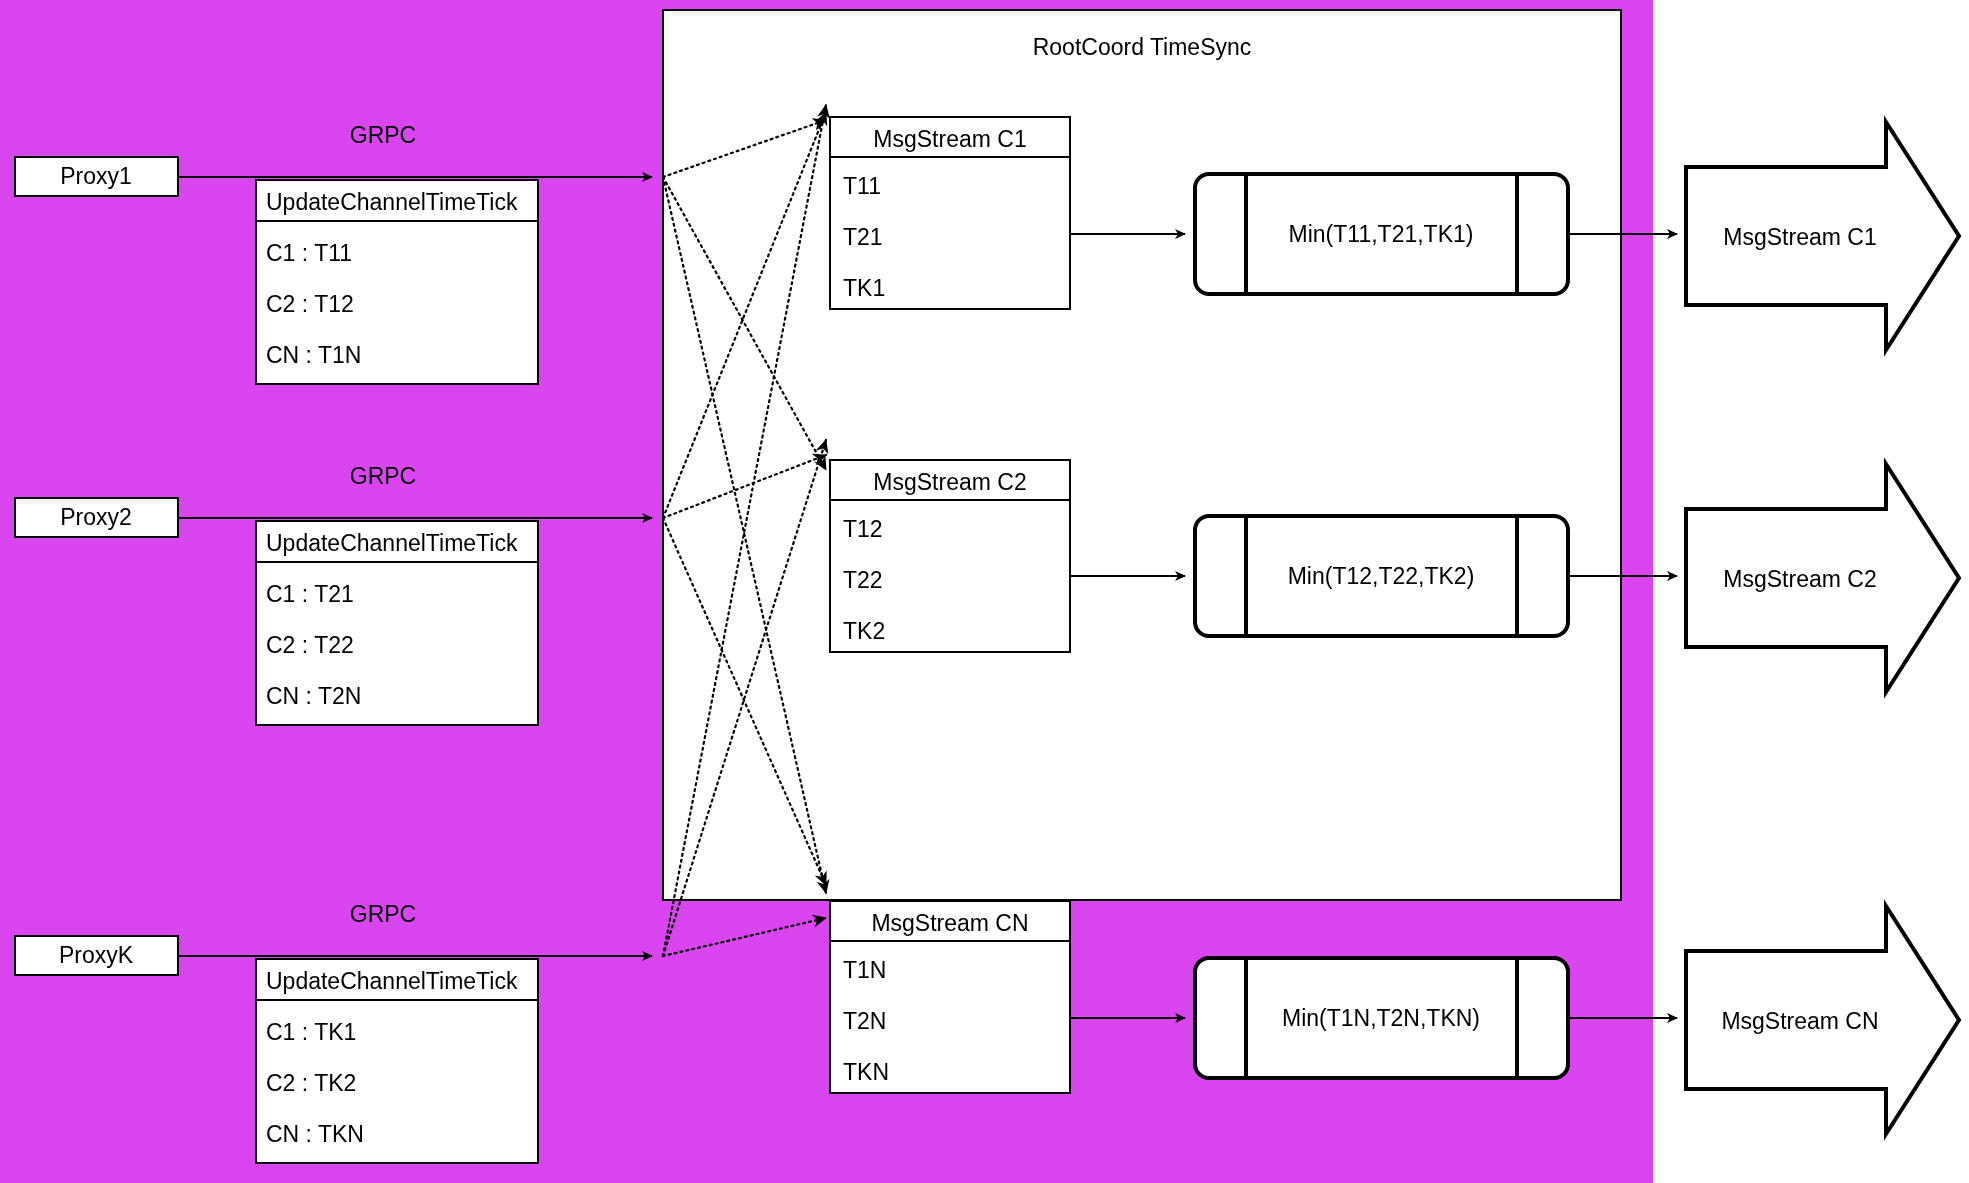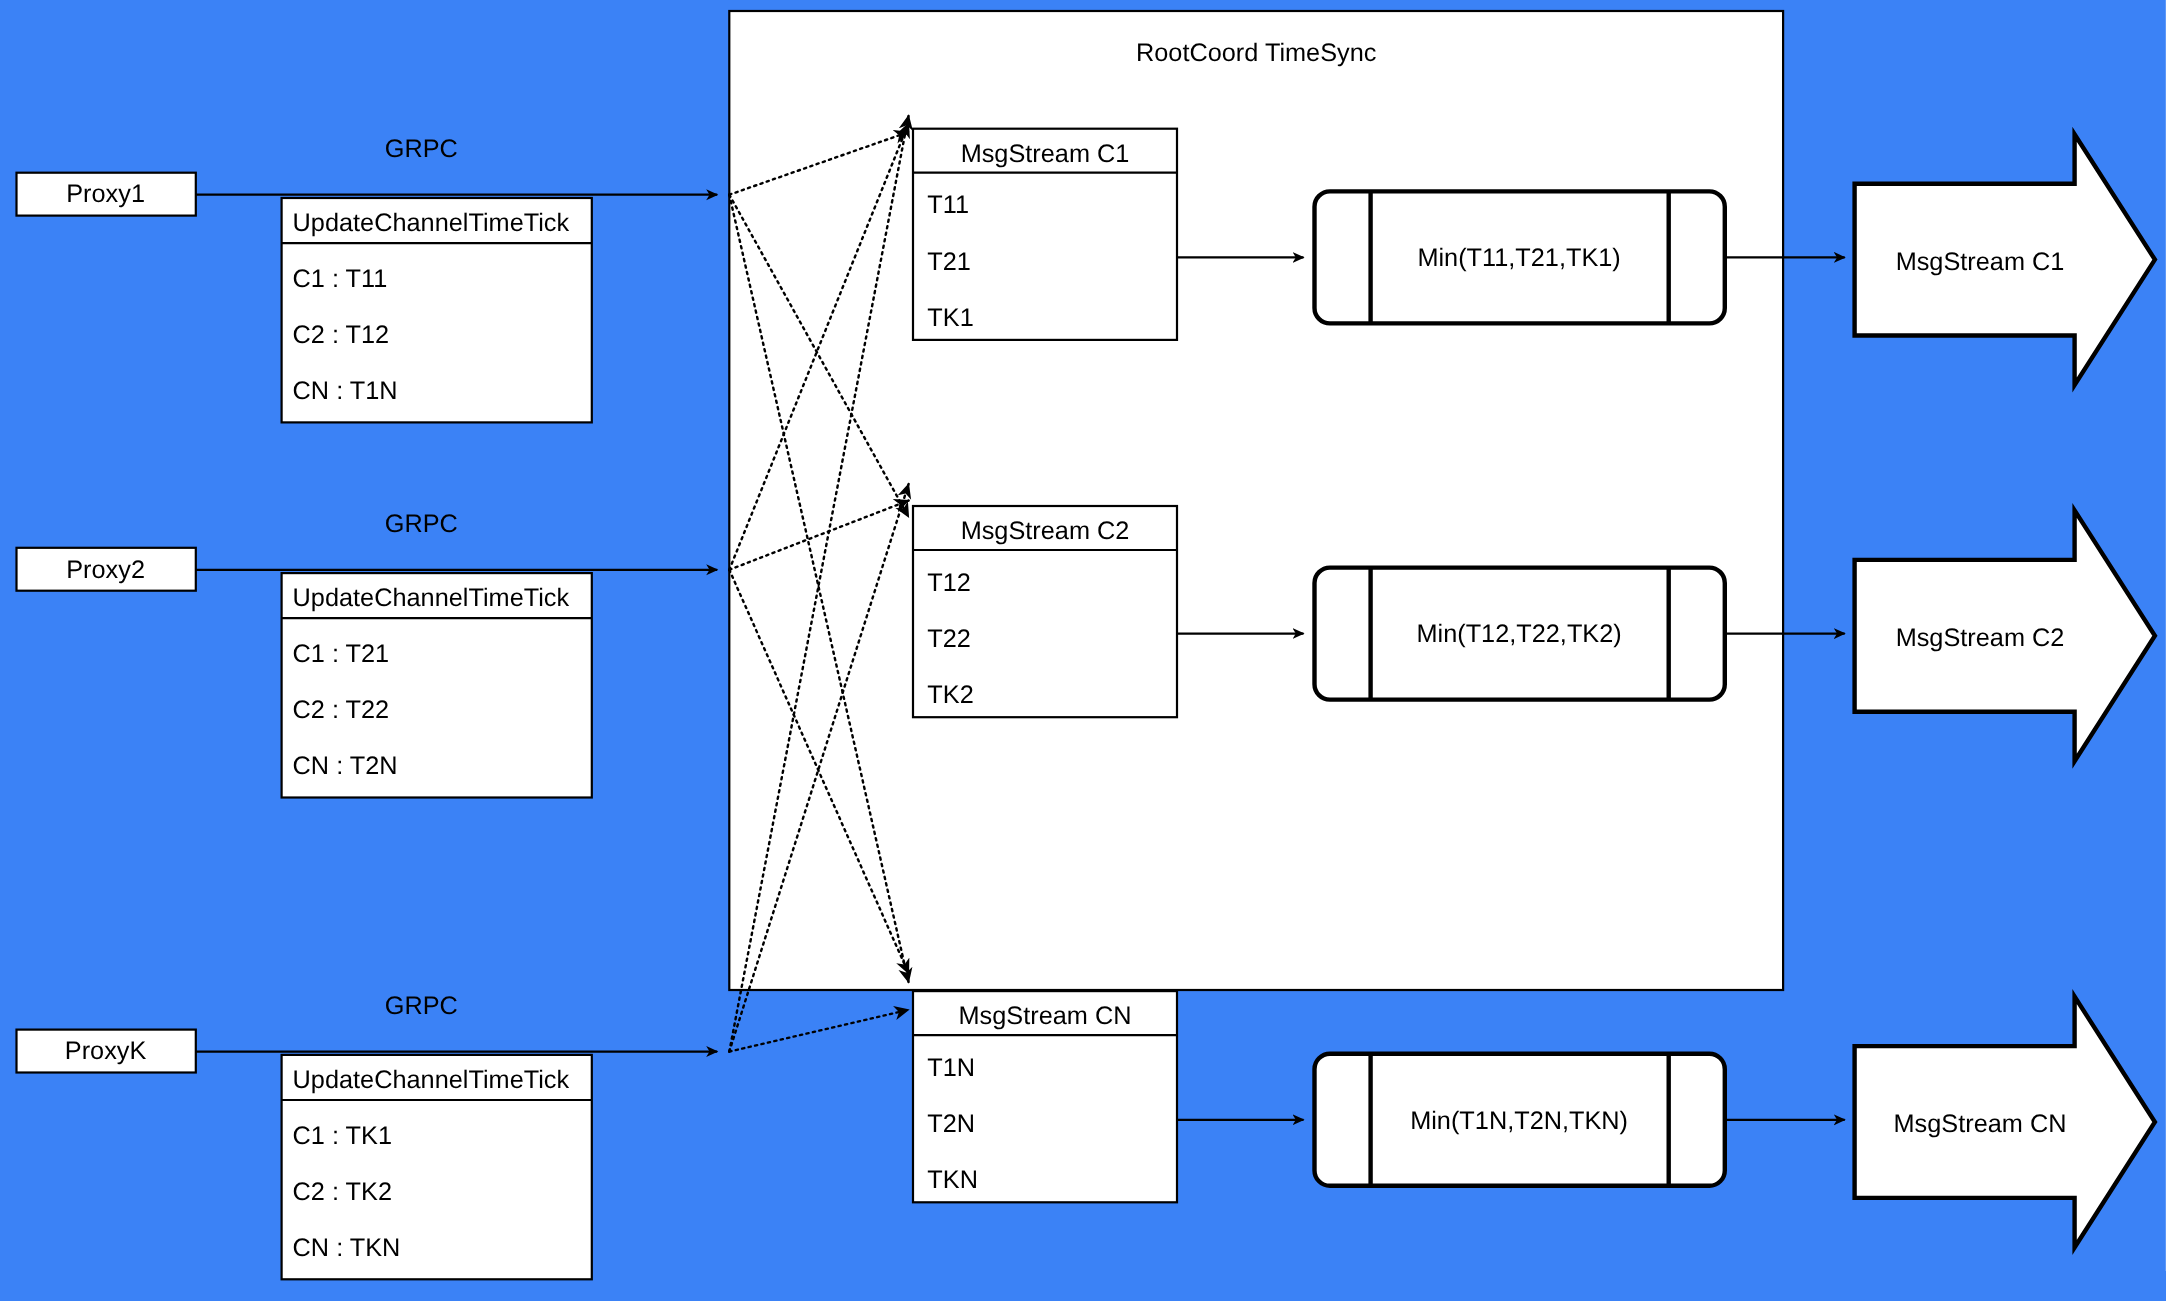--- a/index.html
+++ b/index.html
@@ -2,23 +2,23 @@
 <html><head>
 <meta charset="utf-8">
 <style>
   html, body {
     margin: 0;
     padding: 0;
     background: #ffffff;
   }
   #root {
     position: relative;
-    width: 1969px;
+    width: 1653px;
     height: 1183px;
-    background: #3b82f6;
+    background: #d946ef;
     font-family: "Liberation Sans", sans-serif;
   }
   svg.diagram {
     position: absolute;
     top: 0;
     left: 0;
     width: 1969px;
     height: 1183px;
     display: block;
   }

